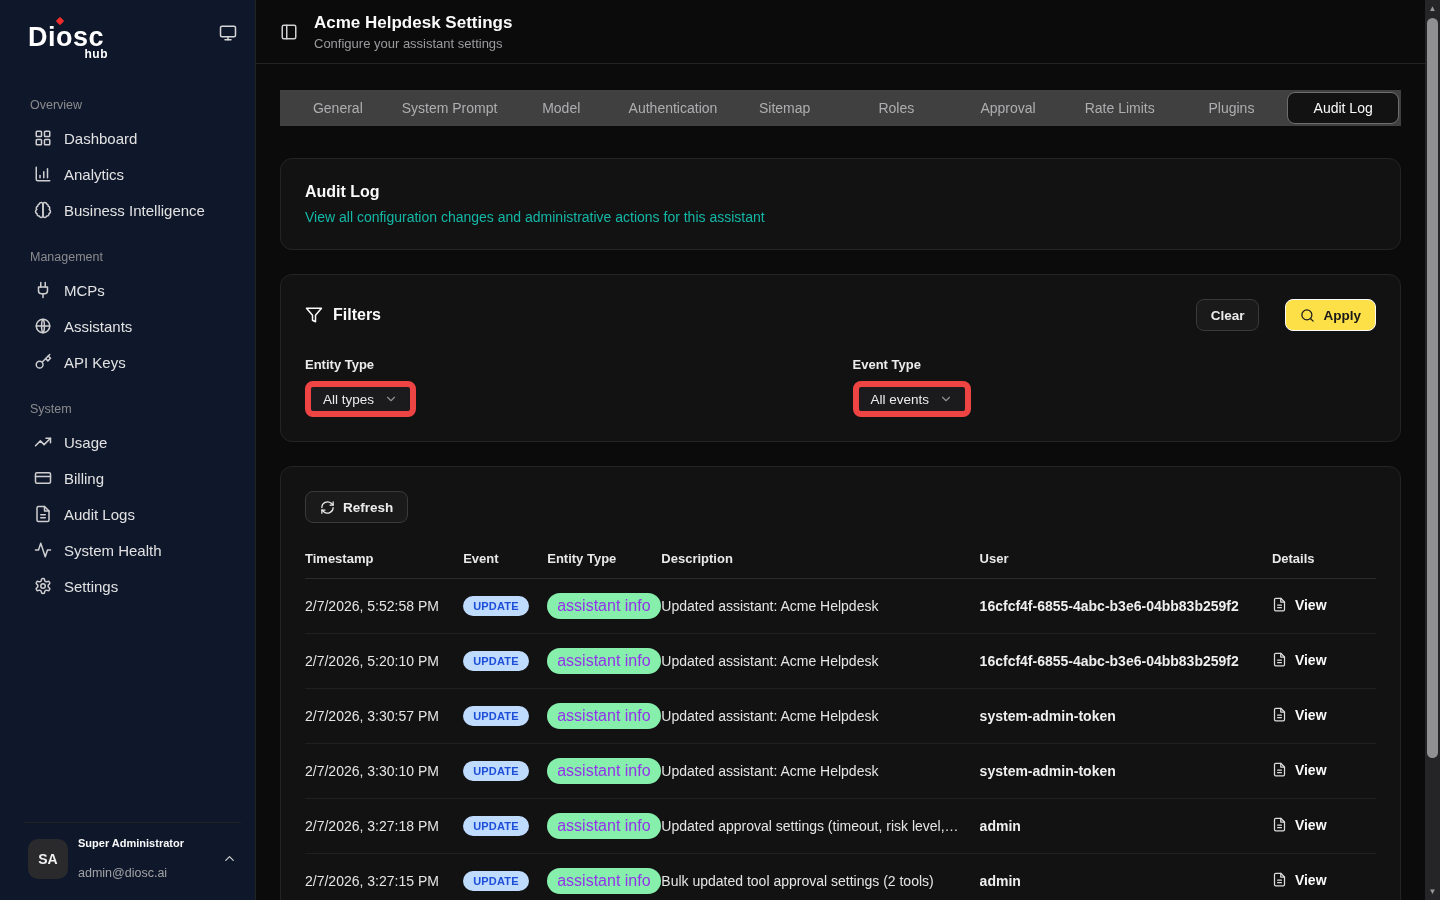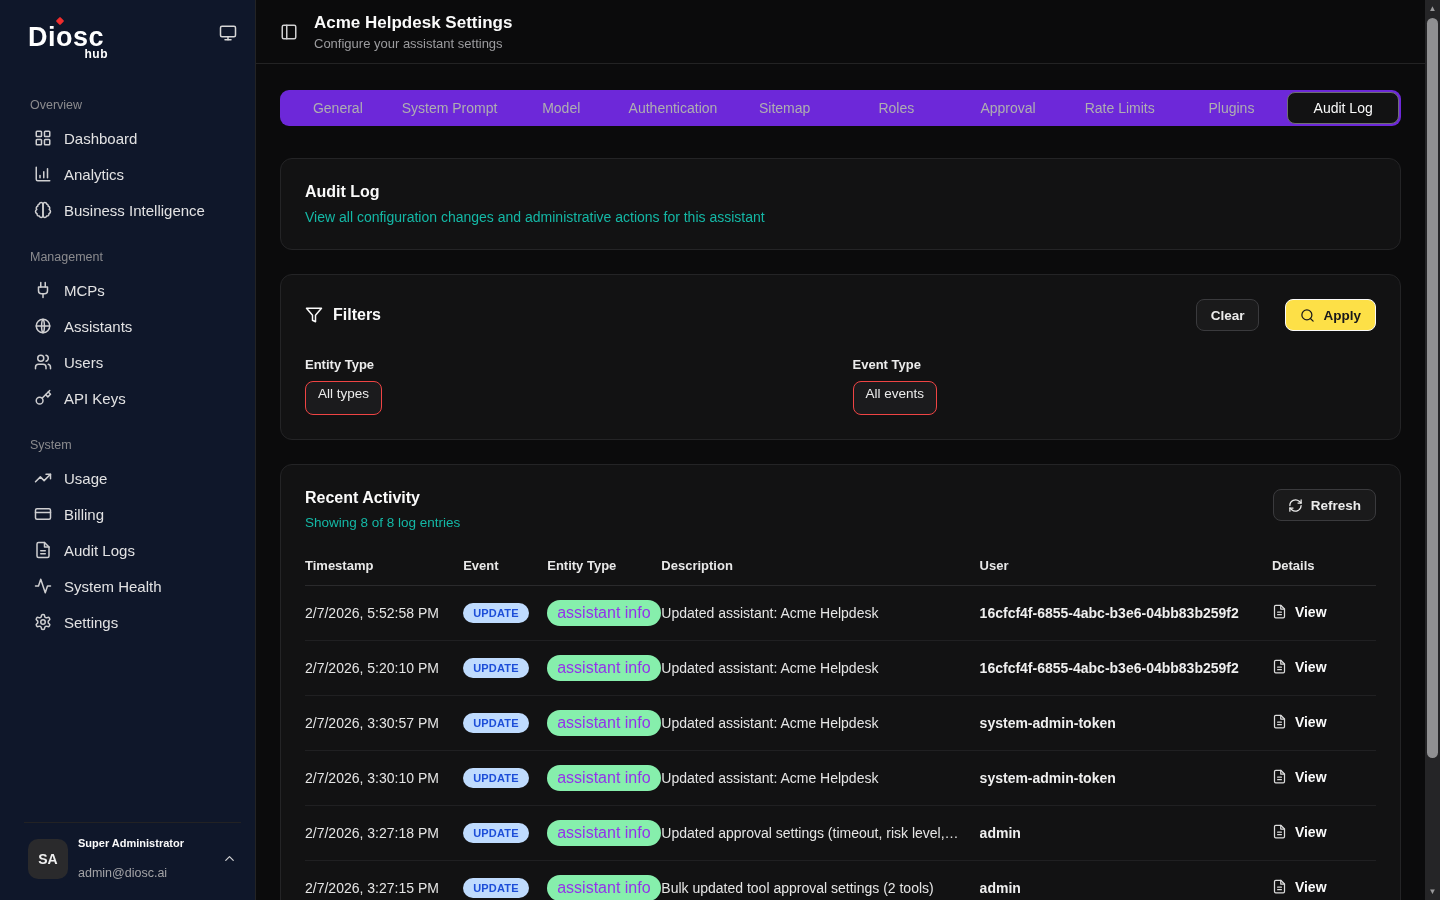--- a/index.html
+++ b/index.html
@@ -29,41 +29,41 @@
   .user-email { font-size:12.5px; color:#a3a3a6; margin-top:17px; }
 
   
   .main { flex:1; display:flex; flex-direction:column; min-width:0; }
   .topbar { height:64px; border-bottom:1px solid #232324; display:flex; align-items:center; gap:16px; padding:0 24px; }
   .panel-toggle { color:#cfcfd1; cursor:pointer; display:flex; }
   .page-title { font-size:17px; font-weight:700; color:#fafafa; }
   .page-subtitle { font-size:13px; color:#9c9c9f; margin-top:3px; }
   .content { flex:1; padding:26px 24px 0 24px; overflow:hidden; }
 
-  .tabbar { display:grid; grid-template-columns:repeat(10,1fr); background:#6d28d9; border-radius:9px;
+  .tabbar { display:grid; grid-template-columns:repeat(10,1fr); background:#404040; border-radius:0;
     height:36px; align-items:center; padding:2px; }
   .tab { text-align:center; font-size:14px; color:#aeaeb1; height:32px; line-height:32px; border-radius:8px;
     cursor:pointer; white-space:nowrap; overflow:hidden; }
   .tab.active { background:#121213; border:1px solid #6e6e71; color:#fafafa; line-height:30px; }
 
   .card { background:#121213; border:1px solid #242426; border-radius:12px; padding:24px; margin-top:24px; }
   .card.first { margin-top:32px; }
   .card-title { font-size:16px; font-weight:700; color:#fafafa; }
   .card-sub { font-size:14px; color:#14b8a6; margin-top:8px; }
 
   .filters-head { display:flex; align-items:center; justify-content:space-between; }
   .filters-title { display:flex; align-items:center; gap:10px; font-size:16px; font-weight:700; color:#fafafa; }
   .btn { display:inline-flex; align-items:center; gap:8px; height:32px; padding:0 14px; border-radius:8px;
     font-size:13.5px; font-weight:600; cursor:pointer; border:1px solid #3a3a3d; background:#1a1a1b; color:#ececec; }
   .btn.primary { background:#fde047; color:#18181b; border-color:#fafafa;text-align:right; }
   .btn-row { display:flex; gap:26px; }
   .fields { display:grid; grid-template-columns:1fr 1fr; gap:24px; margin-top:26px; }
   .field-label { font-size:13px; font-weight:700; color:#ececec; margin-bottom:9px; }
-  .select { display:inline-flex; align-items:center; gap:10px; background:#1b1b1d; border:1px solid #ef4444;
-    border-radius:8px; height:34px; padding:4px 12px; font-size:13.5px; color:#ececec; cursor:pointer;flex-direction:column; }
+  .select { display:inline-flex; align-items:center; gap:10px; background:#1b1b1d; border:6px solid #ef4444;
+    border-radius:8px; height:34px; padding:12px 12px; font-size:13.5px; color:#ececec; cursor:pointer; }
   .select .ic { color:#8f8f92; }
 
   .activity-head { display:flex; align-items:flex-start; justify-content:space-between; }
   table { width:100%; border-collapse:collapse; table-layout:fixed; margin-top:18px; }
   thead th { text-align:left; font-size:13px; font-weight:700; color:#e8e8e8; padding:10px 8px 12px 0; border-bottom:1px solid #2a2a2c; }
   tbody td { font-size:14px; color:#e5e5e5; padding:14px 8px 14px 0; border-bottom:1px solid #202022; white-space:nowrap; overflow:hidden; text-overflow:ellipsis; }
   .badge-event { display:inline-block; background:#bfdbfe; color:#1d4ed8; font-size:11px; font-weight:700;
     padding:4px 10px; border-radius:999px; letter-spacing:.2px; }
   .badge-entity { display:inline-block; background:#86efac; color:#9333ea; font-size:16px;
     padding:4px 10px; border-radius:999px; }
@@ -218,26 +218,20 @@
       <svg class="ic">
           <use href="#i-plug"></use>
         </svg>
       <span>MCPs</span>
     </div>
     <div class="nav-item">
       <svg class="ic">
           <use href="#i-globe"></use>
         </svg>
       <span>Assistants</span>
-    </div>
-    <div class="nav-item">
-      <svg class="ic">
-          <use href="#i-users"></use>
-        </svg>
-      <span>Users</span>
     </div>
     <div class="nav-item">
       <svg class="ic">
           <use href="#i-key"></use>
         </svg>
       <span>API Keys</span>
     </div>
 
     <div class="section-title">System</div>
     <div class="nav-item">
@@ -353,24 +347,20 @@
               <svg class="ic xs">
                   <use href="#i-chev-down"></use>
                 </svg>
             </div>
           </div>
         </div>
       </section>
 
       <section class="card">
         <div class="activity-head">
-          <div>
-            <div class="card-title">Recent Activity</div>
-            <div class="card-sub" style="font-size:13.5px">Showing 8 of 8 log entries</div>
-          </div>
           <button class="btn">
             <svg class="ic sm">
                 <use href="#i-refresh"></use>
               </svg>
             <span>Refresh</span>
           </button>
         </div>
 
         <table>
           <colgroup>

